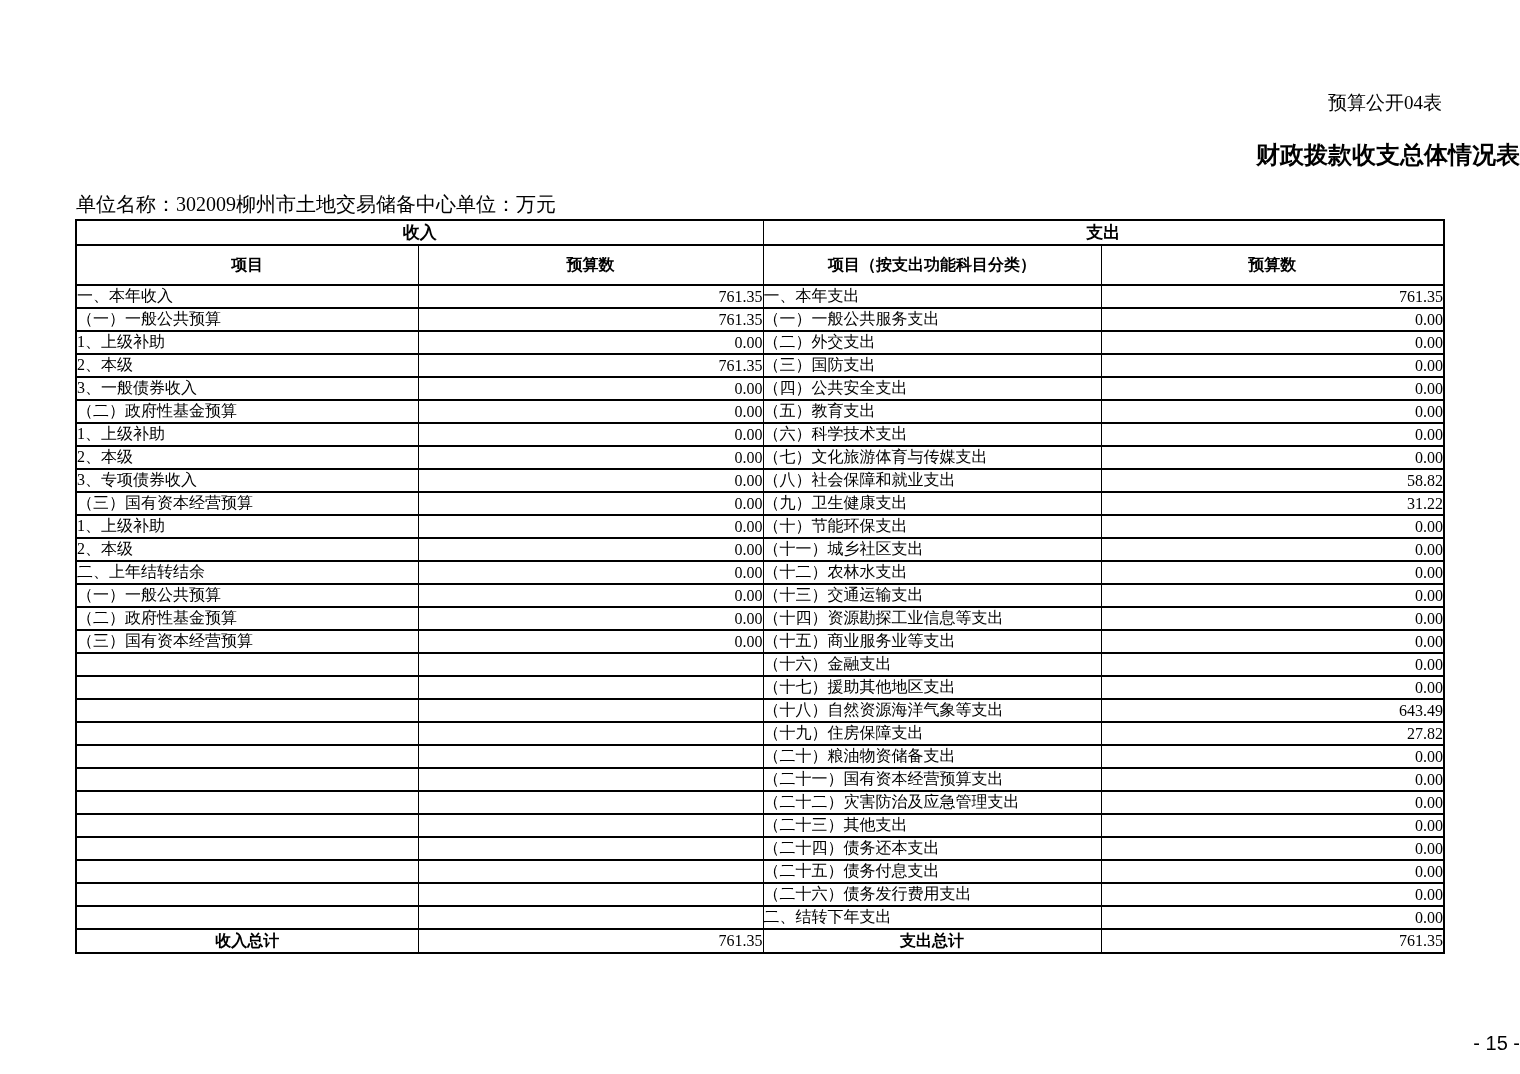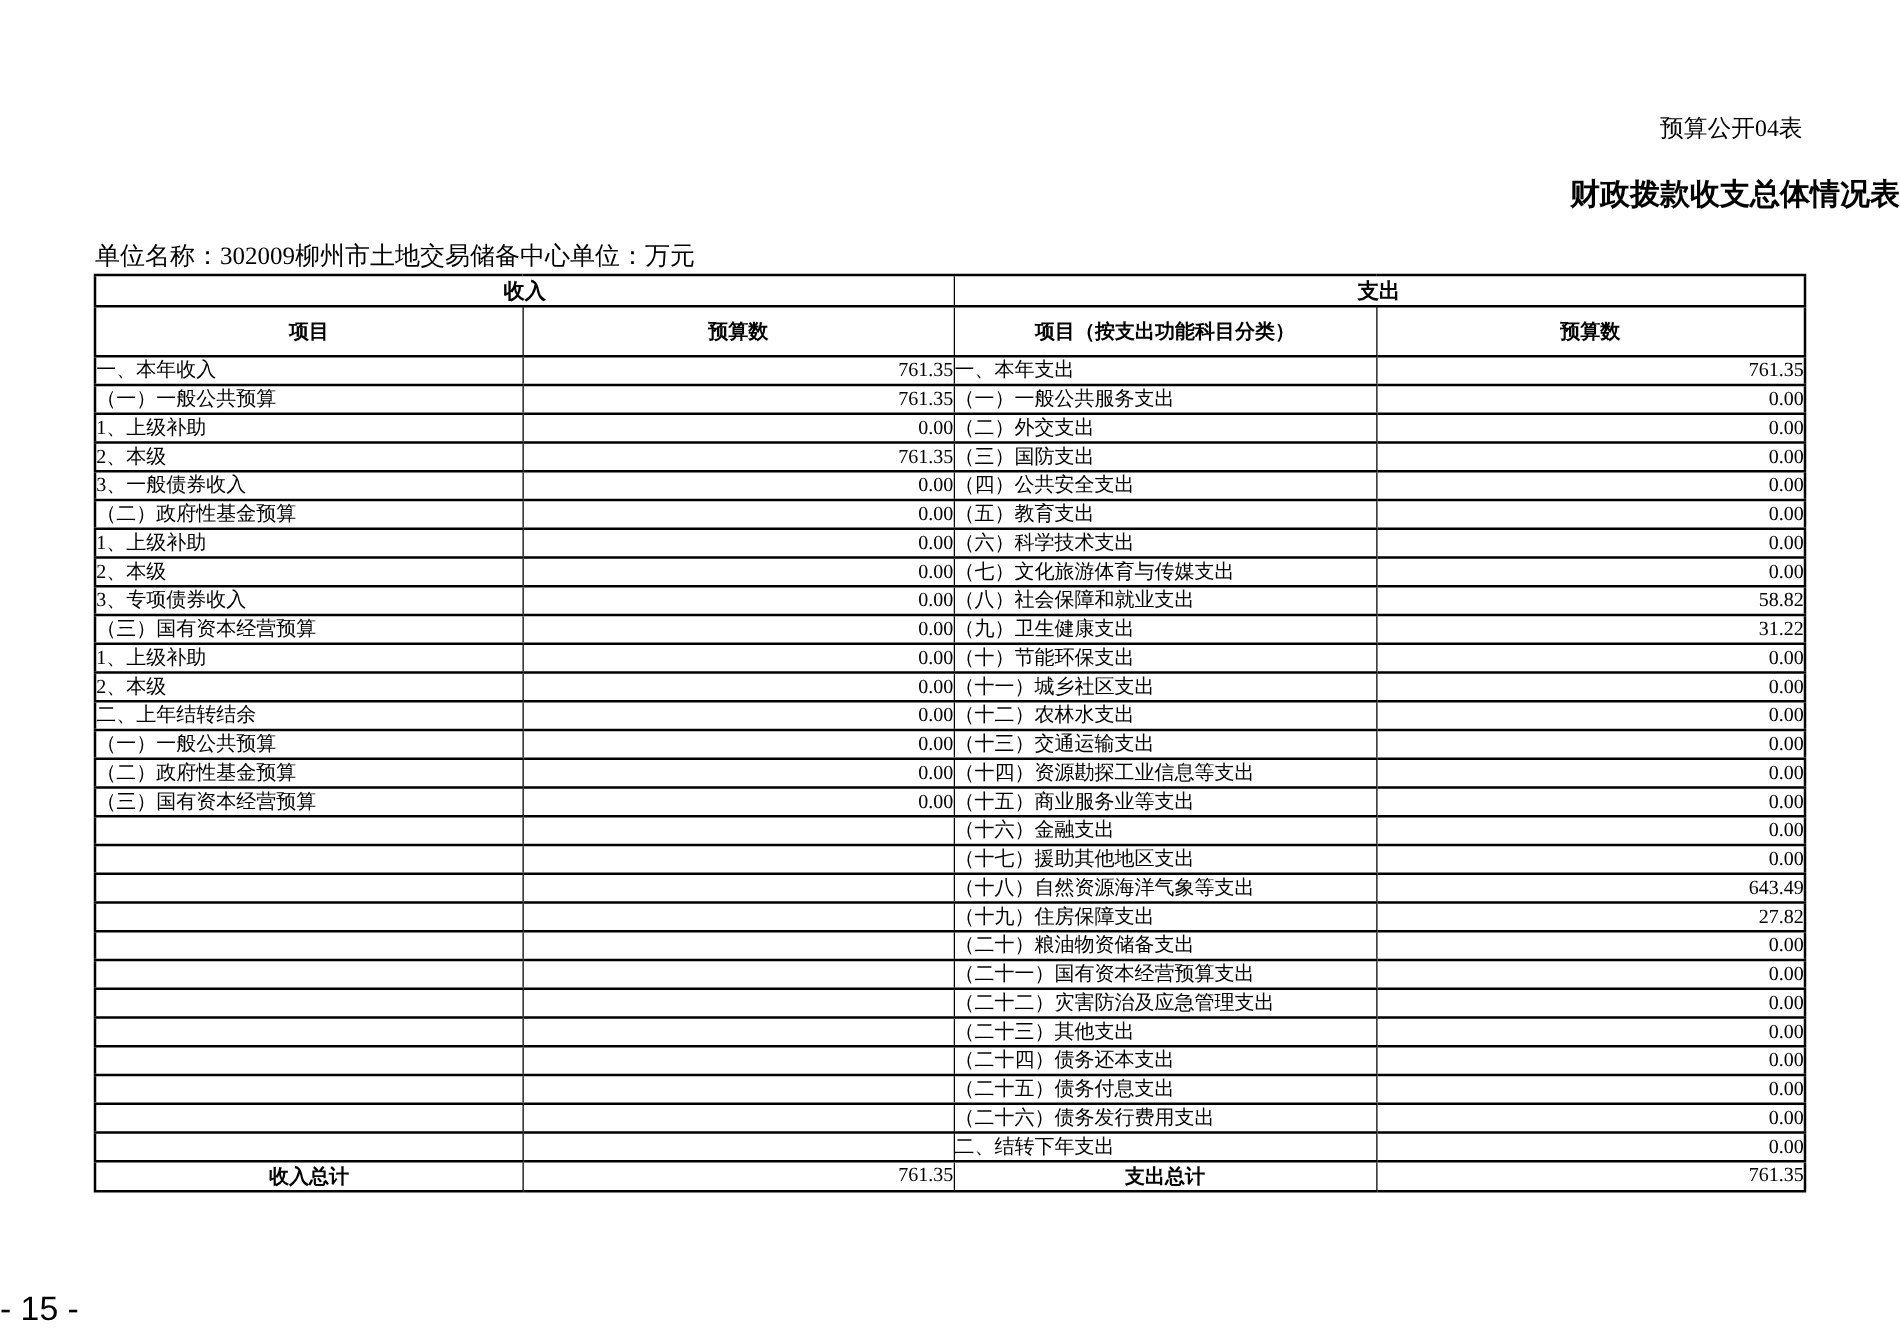--- a/index.html
+++ b/index.html
@@ -47,23 +47,23 @@
   td.val { text-align: right; padding-right: 6px; }
   .i-ind0 { padding-left: 8px; }
   .i-ind1 { padding-left: 12px; }
   .i-ind2 { padding-left: 34px; }
   .e-ind0 { padding-left: 10px; }
   .e-ind1 { padding-left: 32px; margin-left: 28px; }
   tfoot td { height: 24px; }
   tfoot td.lbl { text-align: center; font-weight: bold; padding-left: 0; margin-left: 45px; }
   .page-number {
     position: absolute; top: 1032px; left: 0; width: 100%;
-    text-align: left;
+    text-align: right;
     font-family: "Liberation Sans", "DejaVu Sans", sans-serif;
-    font-size: 27px;
+    font-size: 20px;
   }
 </style>
 </head>
 <body>
 
 <div class="corner-label">预算公开04表</div>
 
 <div class="doc-title">财政拨款收支总体情况表</div>
 
 <div class="unit-row">

